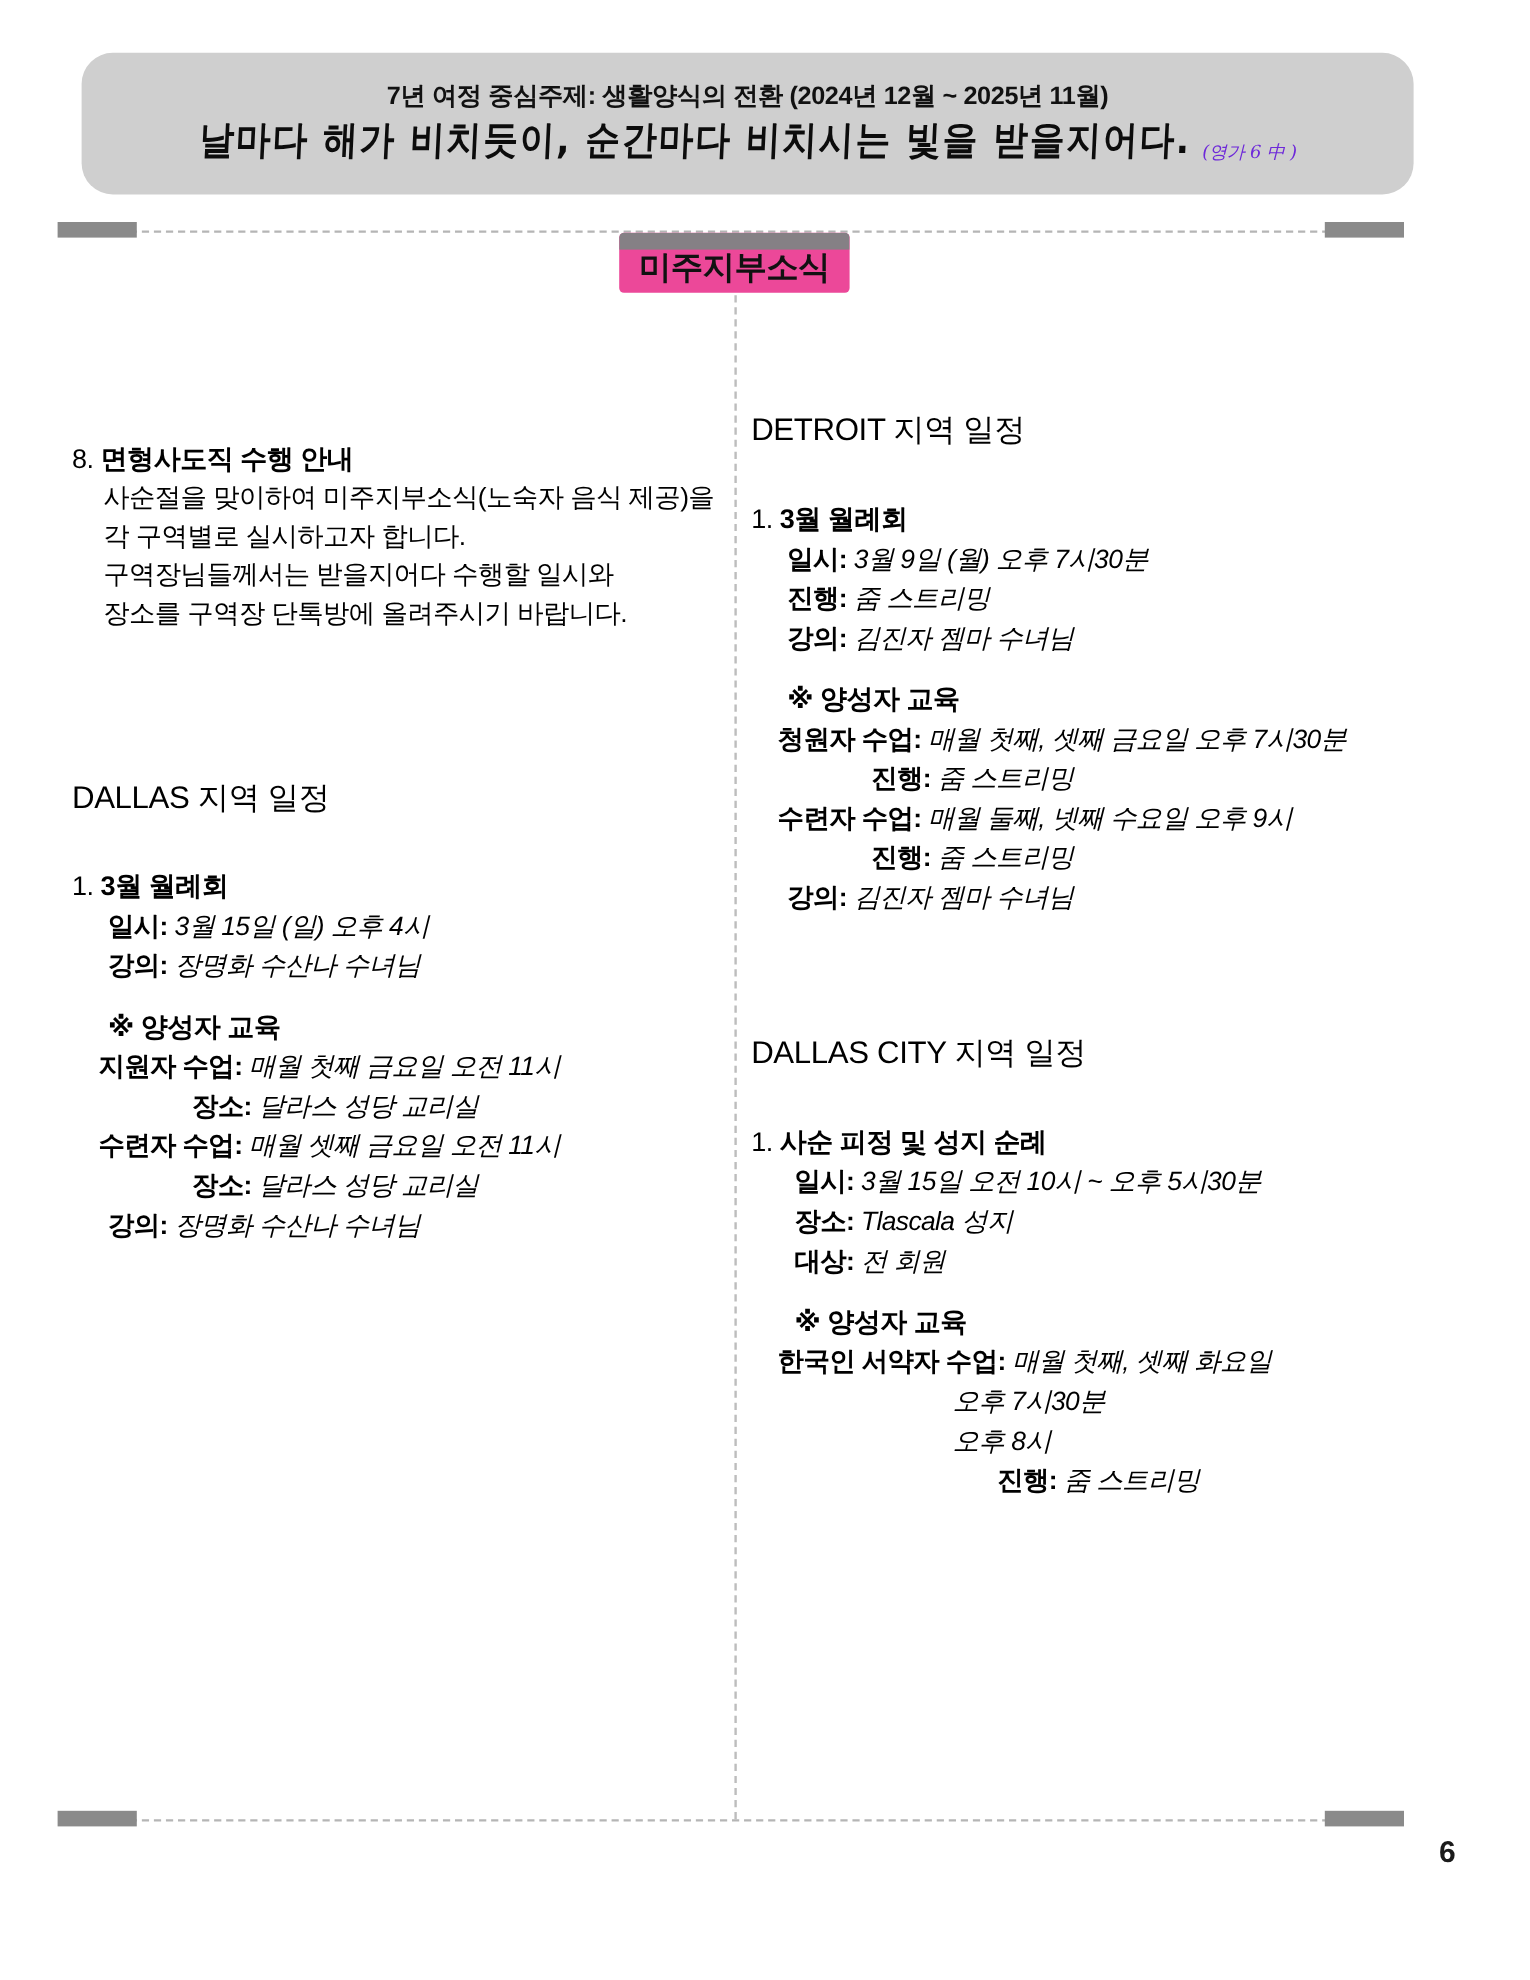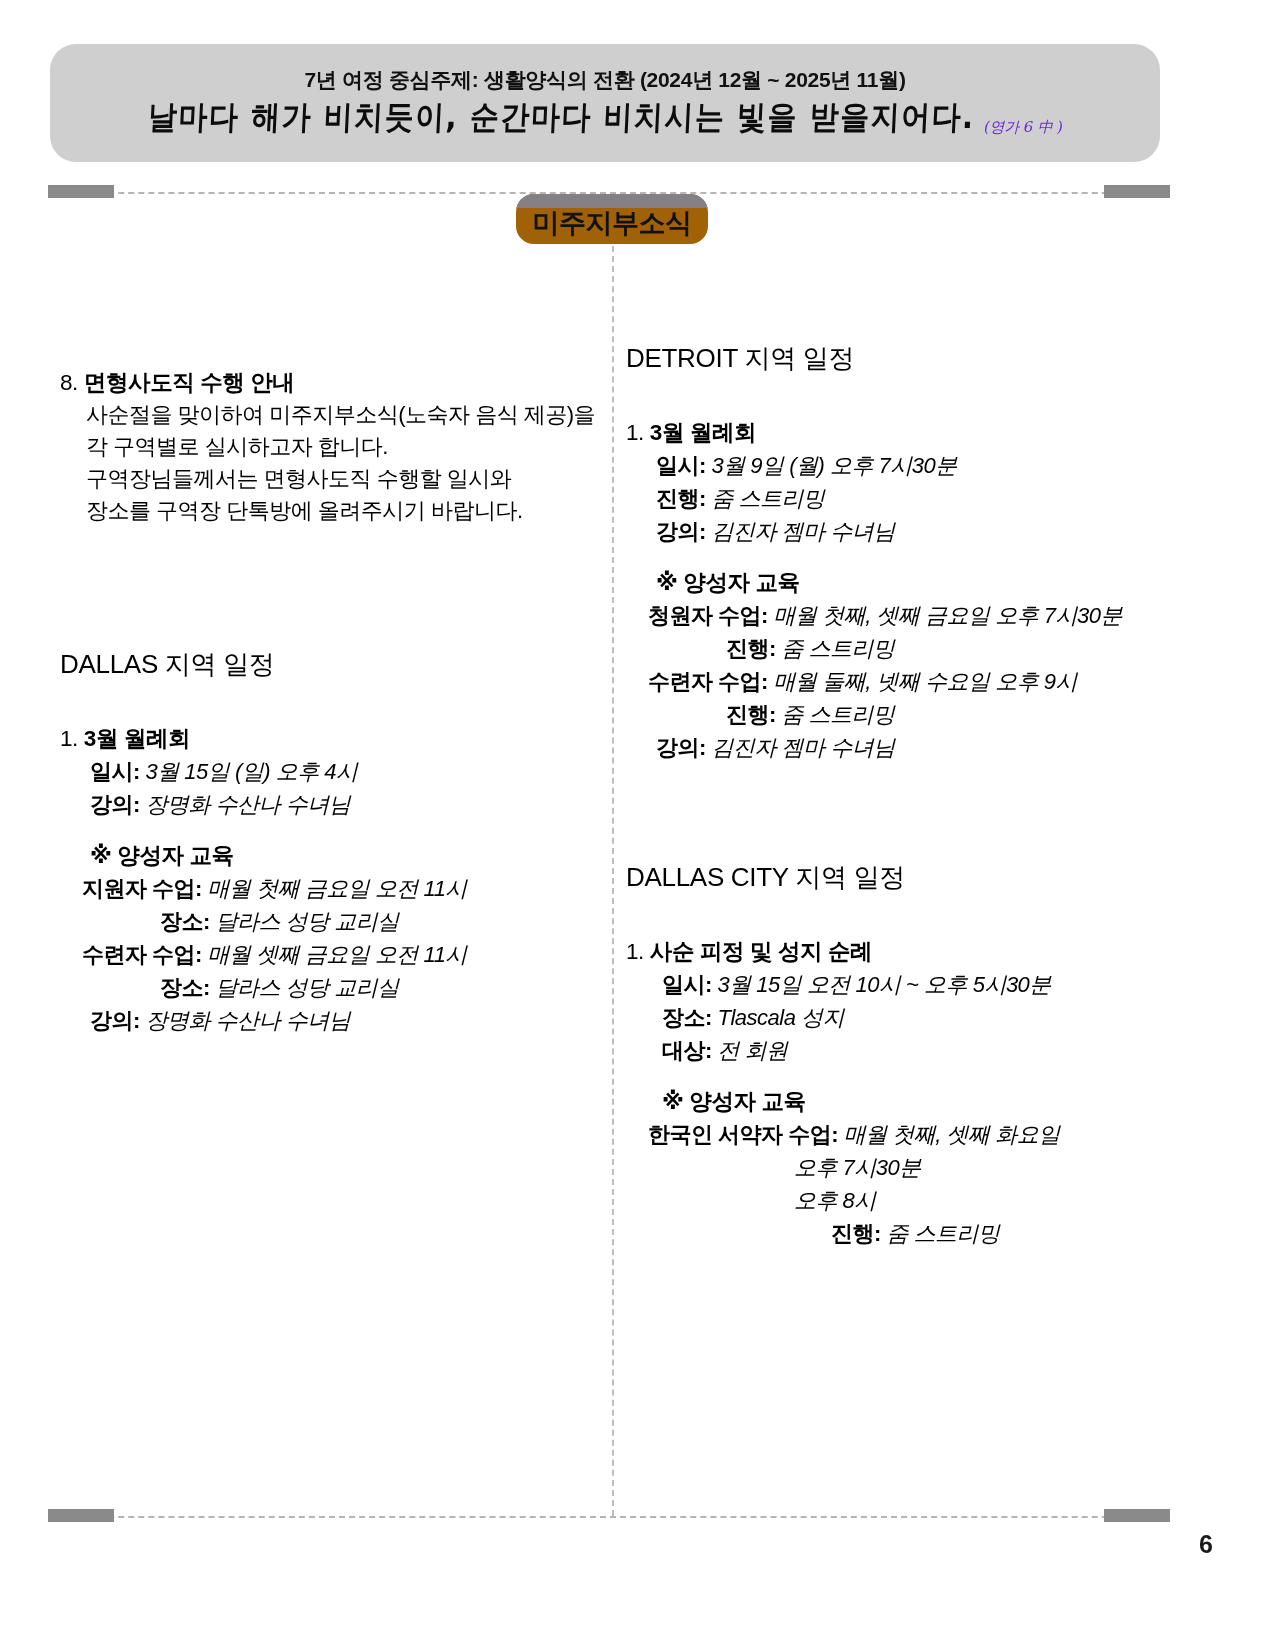--- a/index.html
+++ b/index.html
@@ -12,21 +12,21 @@
     height: 1650px;
     position: relative;
     font-family: "Liberation Sans", "DejaVu Sans", sans-serif;
     color: #000000;
     overflow: hidden;
   }
 
   
   .banner {
     position: absolute;
-    left: 50px;
+    left: 68px;
     top: 44px;
     width: 1110px;
     height: 118px;
     background: #cfcfcf;
     border-radius: 26px;
     box-sizing: border-box;
     display: flex;
     flex-direction: column;
     align-items: center;
     justify-content: center;
@@ -94,22 +94,22 @@
     border-left: 2px dashed #bdbdbd;
   }
 
   
   .section-badge {
     position: absolute;
     left: 516px;
     top: 194px;
     width: 192px;
     height: 50px;
-    border-radius: 18px;
-    background: #a16207;
+    border-radius: 4px;
+    background: #ec4899;
     overflow: hidden;
     display: flex;
     align-items: flex-end;
     justify-content: center;
   }
   .section-badge .cap {
     position: absolute;
     left: 0; top: 0;
     width: 100%;
     height: 14px;
@@ -228,21 +228,21 @@
 
 <div class="col col-left">
 
   <div class="block">
     <div class="num-item i-0">
       <span class="num">8.</span>
       <span class="ttl">면형사도직 수행 안내</span>
     </div>
     <div class="body-line i-1">사순절을 맞이하여 미주지부소식(노숙자 음식 제공)을</div>
     <div class="body-line i-1">각 구역별로 실시하고자 합니다.</div>
-    <div class="body-line i-1">구역장님들께서는 면형사도직 수행할 일시와</div>
+    <div class="body-line i-1">구역장님들께서는 받을지어다 수행할 일시와</div>
     <div class="body-line i-1">장소를 구역장 단톡방에 올려주시기 바랍니다.</div>
   </div>
 
   <div class="gap-xxl"></div>
 
   <div class="block">
     <div class="region-title i-0">DALLAS 지역 일정</div>
 
     <div class="gap-md"></div>
 

